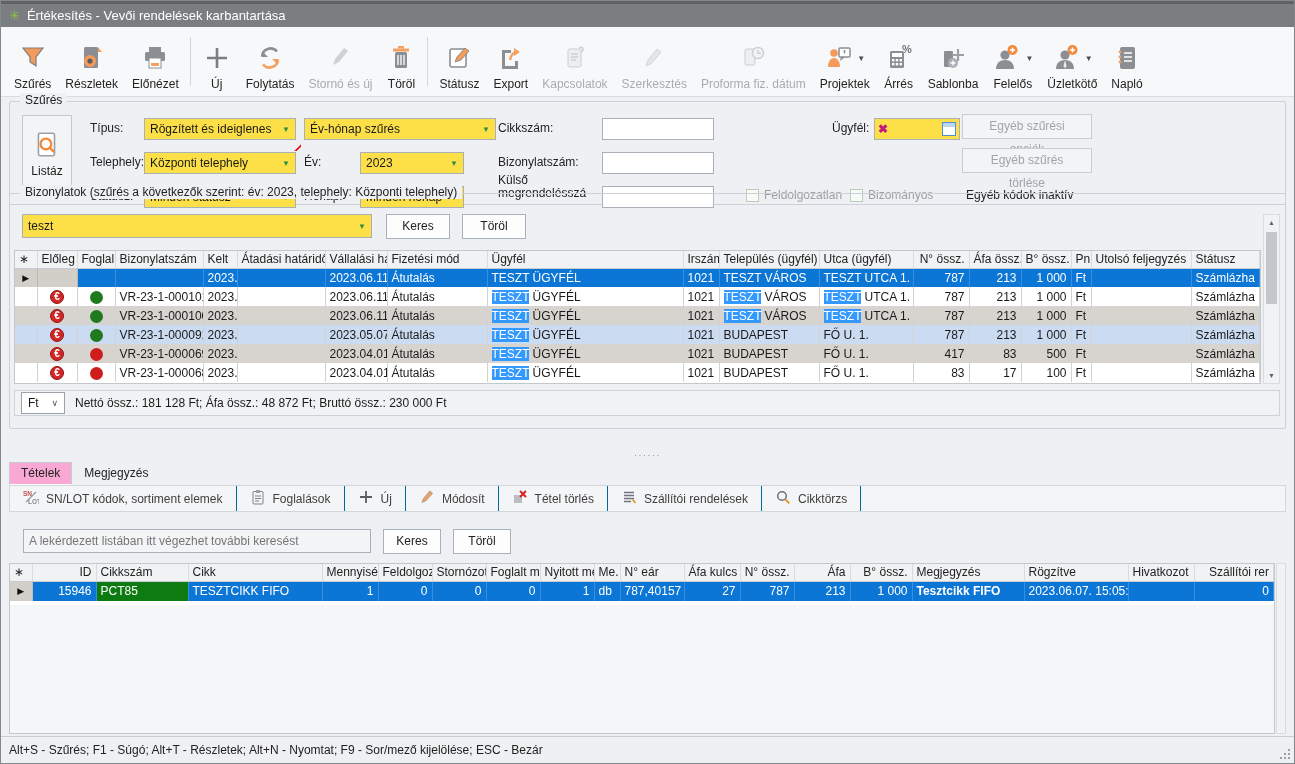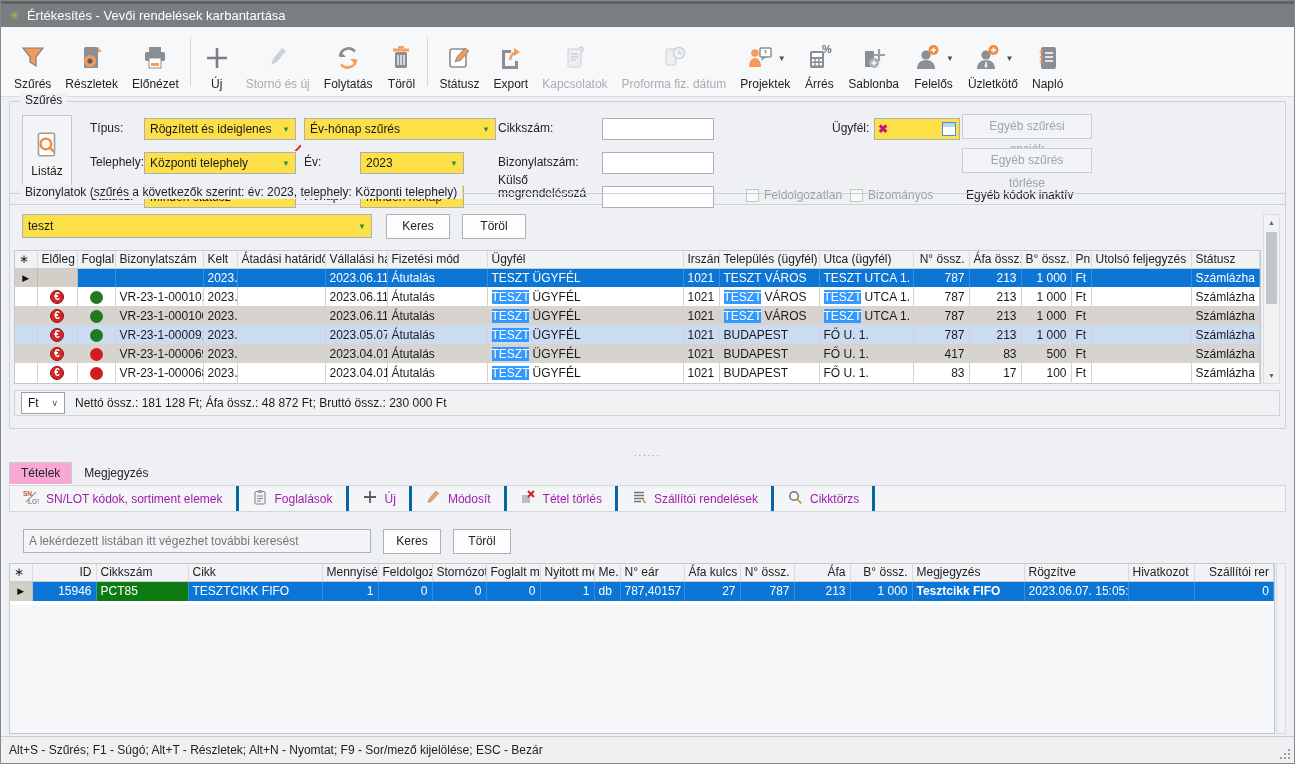--- a/index.html
+++ b/index.html
@@ -82,21 +82,21 @@
 
   .splitdots { position:absolute; left:0; right:0; text-align:center; color:#8a8f94; font-size:9px; letter-spacing:2px; }
 
   
   .bottompane { position:absolute; left:0; right:0; top:460px; height:277px; }
   .tabs { position:absolute; left:8px; top:1px; display:flex; align-items:flex-end; height:23px; }
   .tab { padding:3px 11px 4px; font-size:12px; color:#222; border:1px solid transparent; }
   .tab.active { background:#f9a8d4; border-color:#c6cbd0; border-bottom-color:#fff; }
   .dbar { position:absolute; left:8px; right:8px; top:24px; height:27px; background:#f4f5f7;
           border:1px solid #d4d7da; display:flex; align-items:stretch; }
-  .dbtn { display:flex; align-items:center; gap:7px; padding:0 13px; border-right:3px solid #0369a1; font-size:12px; color:#a21caf; }
+  .dbtn { display:flex; align-items:center; gap:7px; padding:0 13px; border-right:1px solid #0369a1; font-size:12px; color:#404040; }
   .dbtn svg { width:16px; height:16px; }
   .grid2empty { position:absolute; left:0; right:0; bottom:0; background:#f4f6f8; }
 
   .statusbar { position:absolute; left:0; right:0; bottom:0; height:27px; background:#eef0f2;
                border-top:1px solid #c9cdd1; display:flex; align-items:center; padding:0 8px; font-size:12px; color:#222; }
   .grip { position:absolute; right:3px; bottom:3px; }
 
   .annot { position:absolute; inset:0; pointer-events:none; z-index:40; }
 </style>
 </head>
@@ -150,43 +150,43 @@
       <div class="titem">
         <div class="ticonrow">
           <span class="ticon">
             <svg viewBox="0 0 28 28">
               <path d="M14 4v20M4 14h20" stroke="#7b7f83" stroke-width="2.6"></path>
             </svg>
           </span>
         </div>
         <div class="tlabel">Új</div>
       </div>
-      <div class="titem disabled">
-        <div class="ticonrow">
-          <span class="ticon">
-            <svg viewBox="0 0 28 28">
-              <path d="M7 21l2-6 9-11 4 3-9 11-6 3z" fill="#cfd2d5"></path>
-            </svg>
-          </span>
-        </div>
-        <div class="tlabel">Stornó és új</div>
-      </div>
       <div class="titem">
         <div class="ticonrow">
           <span class="ticon">
             <svg viewBox="0 0 28 28">
               <path d="M21 7.5A8.5 8.5 0 0 0 6 12.5" fill="none" stroke="#8b8f93" stroke-width="2.6"></path>
               <path d="M6 7v6h6z" fill="#8b8f93"></path>
               <path d="M7 20.5A8.5 8.5 0 0 0 22 15.5" fill="none" stroke="#f4a060" stroke-width="2.6"></path>
               <path d="M22 21v-6h-6z" fill="#f4a060"></path>
             </svg>
           </span>
         </div>
         <div class="tlabel">Folytatás</div>
       </div>
+      <div class="titem disabled">
+        <div class="ticonrow">
+          <span class="ticon">
+            <svg viewBox="0 0 28 28">
+              <path d="M7 21l2-6 9-11 4 3-9 11-6 3z" fill="#cfd2d5"></path>
+            </svg>
+          </span>
+        </div>
+        <div class="tlabel">Stornó és új</div>
+      </div>
       <div class="titem">
         <div class="ticonrow">
           <span class="ticon">
             <svg viewBox="0 0 28 28">
               <rect x="8" y="8" width="12" height="16" rx="1.5" fill="#8b8f93"></rect>
               <path d="M11 11v10M14 11v10M17 11v10" stroke="#fff" stroke-width="1.3"></path>
               <rect x="6" y="4.5" width="16" height="3" fill="#f4a060"></rect>
               <rect x="11" y="2" width="6" height="2.5" fill="#f4a060"></rect>
             </svg>
           </span>
@@ -221,20 +221,30 @@
         <div class="ticonrow">
           <span class="ticon">
             <svg viewBox="0 0 28 28">
               <rect x="7" y="5" width="13" height="18" rx="1.5" fill="#eceef0" stroke="#cbcfd3"></rect>
               <path d="M10 10h7M10 13h7M10 16h5" stroke="#cbcfd3" stroke-width="1.3"></path>
               <path d="M18 4c4-2 6 2 2 4" stroke="#cbcfd3" fill="none" stroke-width="1.5"></path>
             </svg>
           </span>
         </div>
         <div class="tlabel">Kapcsolatok</div>
+      </div>
+      <div class="titem disabled">
+        <div class="ticonrow">
+          <span class="ticon">
+            <svg viewBox="0 0 28 28">
+              <path d="M6 22l2-6 9-11 4 3-9 11-6 3z" fill="#e3e5e7" stroke="#cbcfd3" stroke-width=".8"></path>
+            </svg>
+          </span>
+        </div>
+        <div class="tlabel">Szerkesztés</div>
       </div>
       <div class="titem disabled">
         <div class="ticonrow">
           <span class="ticon">
             <svg viewBox="0 0 28 28">
               <rect x="6" y="5" width="10" height="16" rx="1.5" fill="#eceef0" stroke="#cbcfd3"></rect>
               <circle cx="19" cy="9" r="5.5" fill="#f2f3f5" stroke="#cbcfd3" stroke-width="1.4"></circle>
               <path d="M19 6v3.2h3" stroke="#cbcfd3" fill="none" stroke-width="1.4"></path>
             </svg>
           </span>

